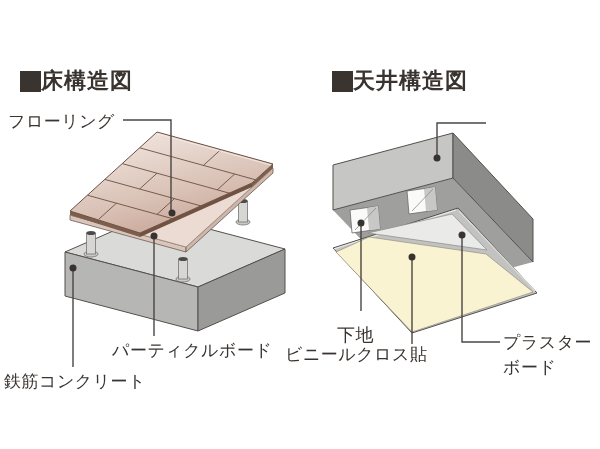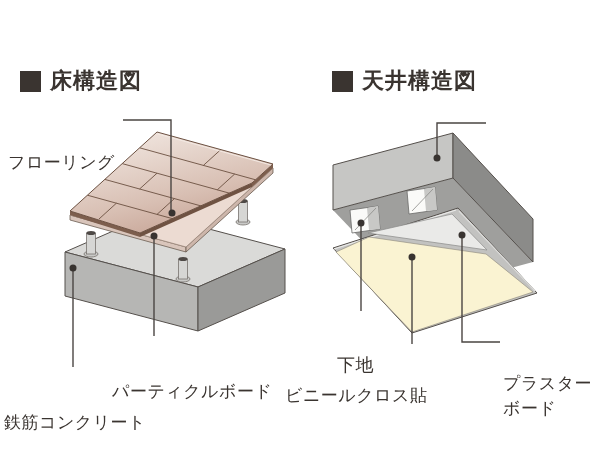--- a/index.html
+++ b/index.html
@@ -2,27 +2,27 @@
 <html><head>
 <meta charset="utf-8">
 <style>
   html,body{margin:0;padding:0;background:#ffffff;}
   #canvas{
     position:relative;width:600px;height:449px;background:#ffffff;overflow:hidden;
     font-family:"Liberation Sans","DejaVu Sans",sans-serif;color:#3a3430;
   }
   #drawing{position:absolute;left:0;top:0;}
   .title{
-    position:absolute;display:flex;align-items:center;gap:9px;
+    position:absolute;display:flex;align-items:center;gap:0;
     font-size:22px;font-weight:700;letter-spacing:1px;white-space:nowrap;color:#3a3430;
   }
   .title .bullet{width:21px;height:21px;background:#3a3430;flex:0 0 auto;}
   .lbl{
     position:absolute;font-size:17px;font-weight:500;letter-spacing:0.5px;
-    white-space:nowrap;color:#3a3430;margin-top:41px;
+    white-space:nowrap;color:#3a3430;
   }
   .lbl.two-line span{display:block;line-height:25px;}
   .lbl-shitaji{font-size:18px;}
 </style>
 </head>
 <body>
 
 <div id="canvas">
 
   <svg id="drawing" width="600" height="449" viewBox="0 0 600 449">
@@ -132,20 +132,20 @@
   </div>
   <div class="title" style="left:320px;top:66px;padding-left:12px;">
     <span class="bullet"></span>
     <span>天井構造図</span>
   </div>
 
   <div class="lbl" style="left:8px;top:110px;">フローリング</div>
   <div class="lbl" style="left:4px;top:370px;">鉄筋コンクリート</div>
   <div class="lbl" style="left:112px;top:339px;">パーティクルボード</div>
 
-  <div class="lbl lbl-shitaji" style="left:337px;top:312px;font-family:Liberation Serif, serif;">下地</div>
+  <div class="lbl lbl-shitaji" style="left:337px;top:323px;font-family:Liberation Serif, serif;">下地</div>
   <div class="lbl" style="left:285px;top:343px;">ビニールクロス貼</div>
   <div class="lbl two-line" style="left:503px;top:330px;">
     <span>プラスター</span>
     <span>ボード</span>
   </div>
 
 </div>
 
 </body></html>

